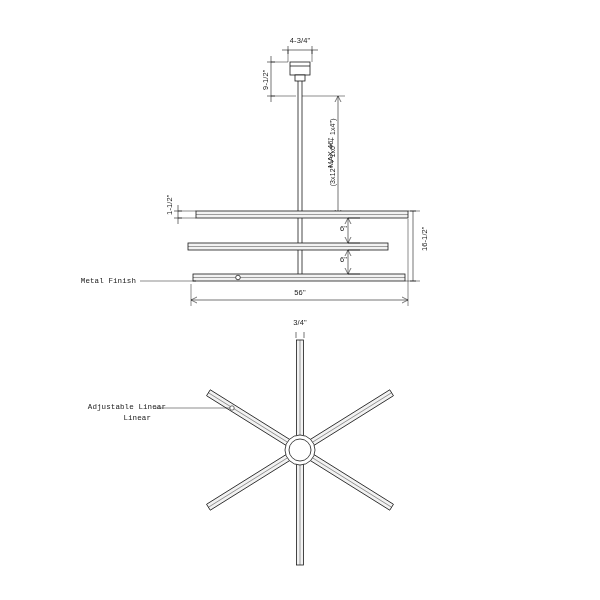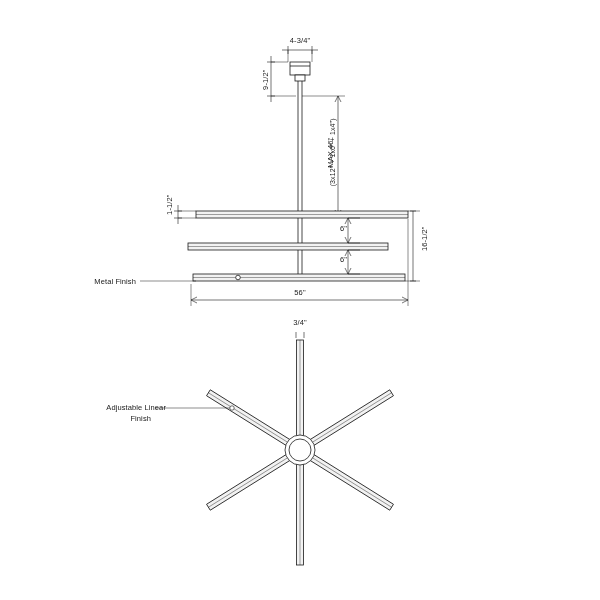--- a/index.html
+++ b/index.html
@@ -28,21 +28,21 @@
   }
   .lbl {
     position: absolute;
     font-size: 7.5px;
     line-height: 1.25;
     color: #1a1a1a;
     white-space: pre;
     letter-spacing: 0.1px;
   }
   .lbl.center { text-align: center; }
-  .lbl.right { text-align: right; }
+  .lbl.right { text-align: right; font-family: Liberation Mono, monospace; }
   .rot-90 {
     transform: rotate(-90deg);
     transform-origin: 50% 50%;
   }
 </style>
 </head>
 <body>
 
 <div id="stage">
 
@@ -224,15 +224,15 @@
 
   <div class="lbl center rot-90" style="left:396px; top:234px; width:58px;">16-1/2"</div>
 
   <div class="lbl center" style="left:270px; top:288px; width:60px;">56"</div>
 
   <div class="lbl right" style="left:40px; top:277px; width:96px;">Metal Finish</div>
 
   <div class="lbl center" style="left:276px; top:318px; width:48px;">3/4"</div>
 
   <div class="lbl right" style="left:70px; top:403px; width:96px;">Adjustable Linear</div>
-  <div class="lbl right" style="left:55px; top:414px; width:96px;">Finish</div>
+  <div class="lbl right" style="left:55px; top:414px; width:96px;">Linear</div>
 
 </div>
 
 </body></html>

